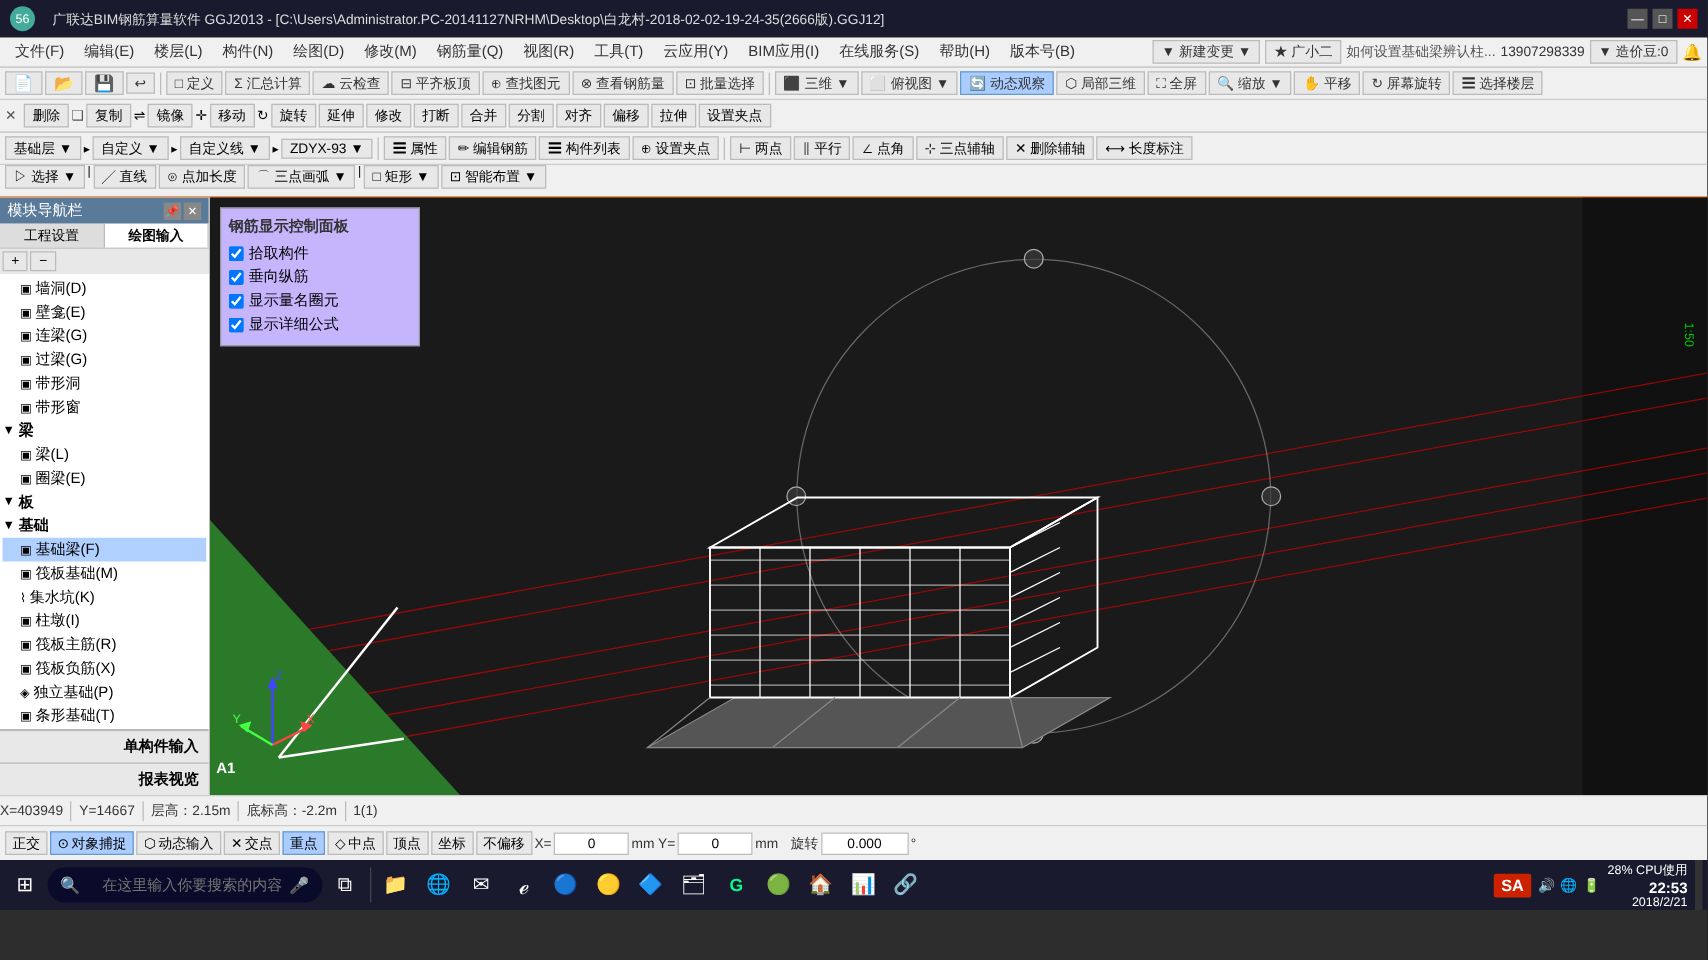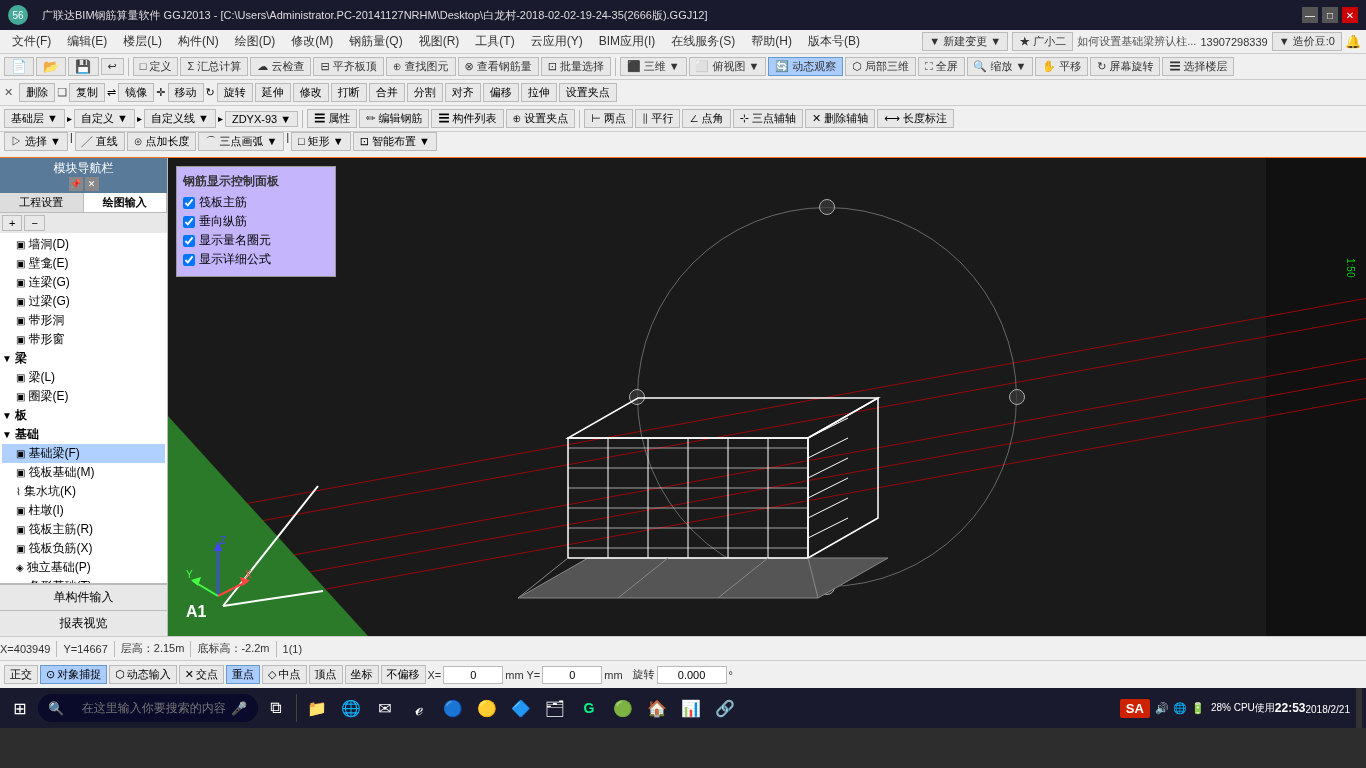--- a/index.html
+++ b/index.html
@@ -135,21 +135,20 @@
       overflow: hidden;
     }
     #sidebar-header {
       background: #5a7a9a;
       color: #fff;
       padding: 2px 6px;
       font-size: 12px;
       display: flex;
       justify-content: space-between;
       align-items: center;
-      flex-direction: column;
     }
     #sidebar-header-btns { display: flex; gap: 2px; }
     #sidebar-header-btns span {
       width: 14px; height: 14px;
       background: #888; color: #fff;
       font-size: 9px; display: flex; align-items: center; justify-content: center;
       cursor: pointer;
     }
     #sidebar-tabs {
       display: flex;
@@ -186,40 +185,41 @@
       white-space: nowrap;
     }
     .tree-item.selected { background: #b0d0ff; }
     #sidebar-bottom {
       border-top: 1px solid #bbb;
       display: flex;
       flex-direction: column;
     }
     .sidebar-bottom-btn {
       padding: 4px 8px;
-      text-align: center;
+      text-align: right;
       background: #e8e8e8;
       border-top: 1px solid #bbb;
       cursor: pointer;
       font-size: 12px;
+      font-weight: bold;
     }
 
     
     #canvas-area {
       flex: 1;
       background: #1a1a1a;
       position: relative;
       overflow: hidden;
     }
 
     
     #a1-label {
       position: absolute;
-      bottom: 15px; left: 18px;
-      color: #fff; font-size: 16px; font-weight: bold;
+      bottom: 15px; left: 5px;
+      color: #fff; font-size: 12px; font-weight: bold;
     }
 
     
     #rebar-panel {
       position: absolute;
       top: 8px; left: 8px;
       background: #c4b5fd;
       border: 1px solid #999;
       padding: 6px;
       min-width: 160px;
@@ -563,21 +563,21 @@
       <line x1="50" y1="280" x2="100" y2="240" stroke="#888" stroke-width="1"></line>
       <line x1="150" y1="280" x2="200" y2="240" stroke="#888" stroke-width="1"></line>
       <line x1="250" y1="280" x2="300" y2="240" stroke="#888" stroke-width="1"></line>
       <line x1="350" y1="280" x2="340" y2="240" stroke="#888" stroke-width="1"></line>
     </svg>
 
     <div id="rebar-panel">
       <h4>钢筋显示控制面板</h4>
       <div class="rebar-check">
         <input type="checkbox" checked="" style="">
-        <span>筏板主筋</span>
+        <span>拾取构件</span>
       </div>
       <div class="rebar-check">
         <input type="checkbox" checked="" style="">
         <span>垂向纵筋</span>
       </div>
       <div class="rebar-check">
         <input type="checkbox" checked="" style="">
         <span>显示量名圈元</span>
       </div>
       <div class="rebar-check">
@@ -677,20 +677,20 @@
   <div class="task-icon">📊</div>
   <div class="task-icon">🔗</div>
   <div id="taskbar-right">
 
     <div style="background:#cc2200;color:#fff;padding:2px 6px;font-weight:bold;font-size:13px;border-radius:2px;">SA</div>
     <div style="display:flex;gap:4px;">
       <span>🔊</span>
       <span>🌐</span>
       <span>🔋</span>
     </div>
-    <div style="display:flex;align-items:flex-end;">
+    <div style="display:flex;flex-direction:column;align-items:flex-end;">
       <span style="font-size:10px;">28% CPU使用</span>
       <span style="font-size:12px;font-weight:bold;">22:53</span>
       <span style="font-size:10px;">2018/2/21</span>
     </div>
     <div style="width:6px;height:40px;background:#333;cursor:pointer;"></div>
   </div>
 </div>
 
 </body></html>

